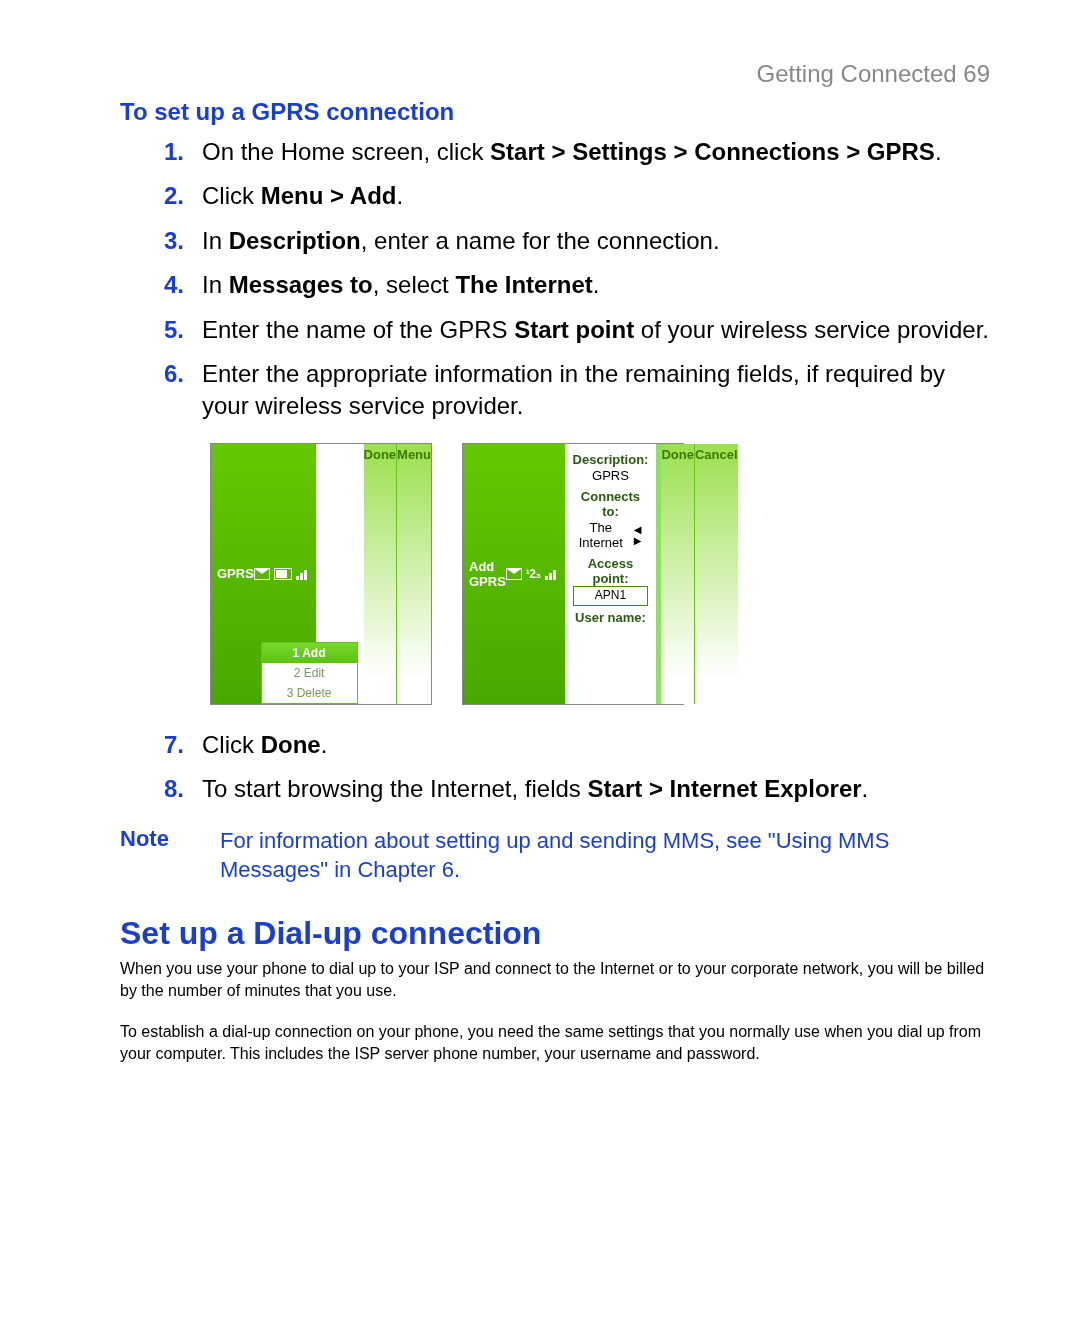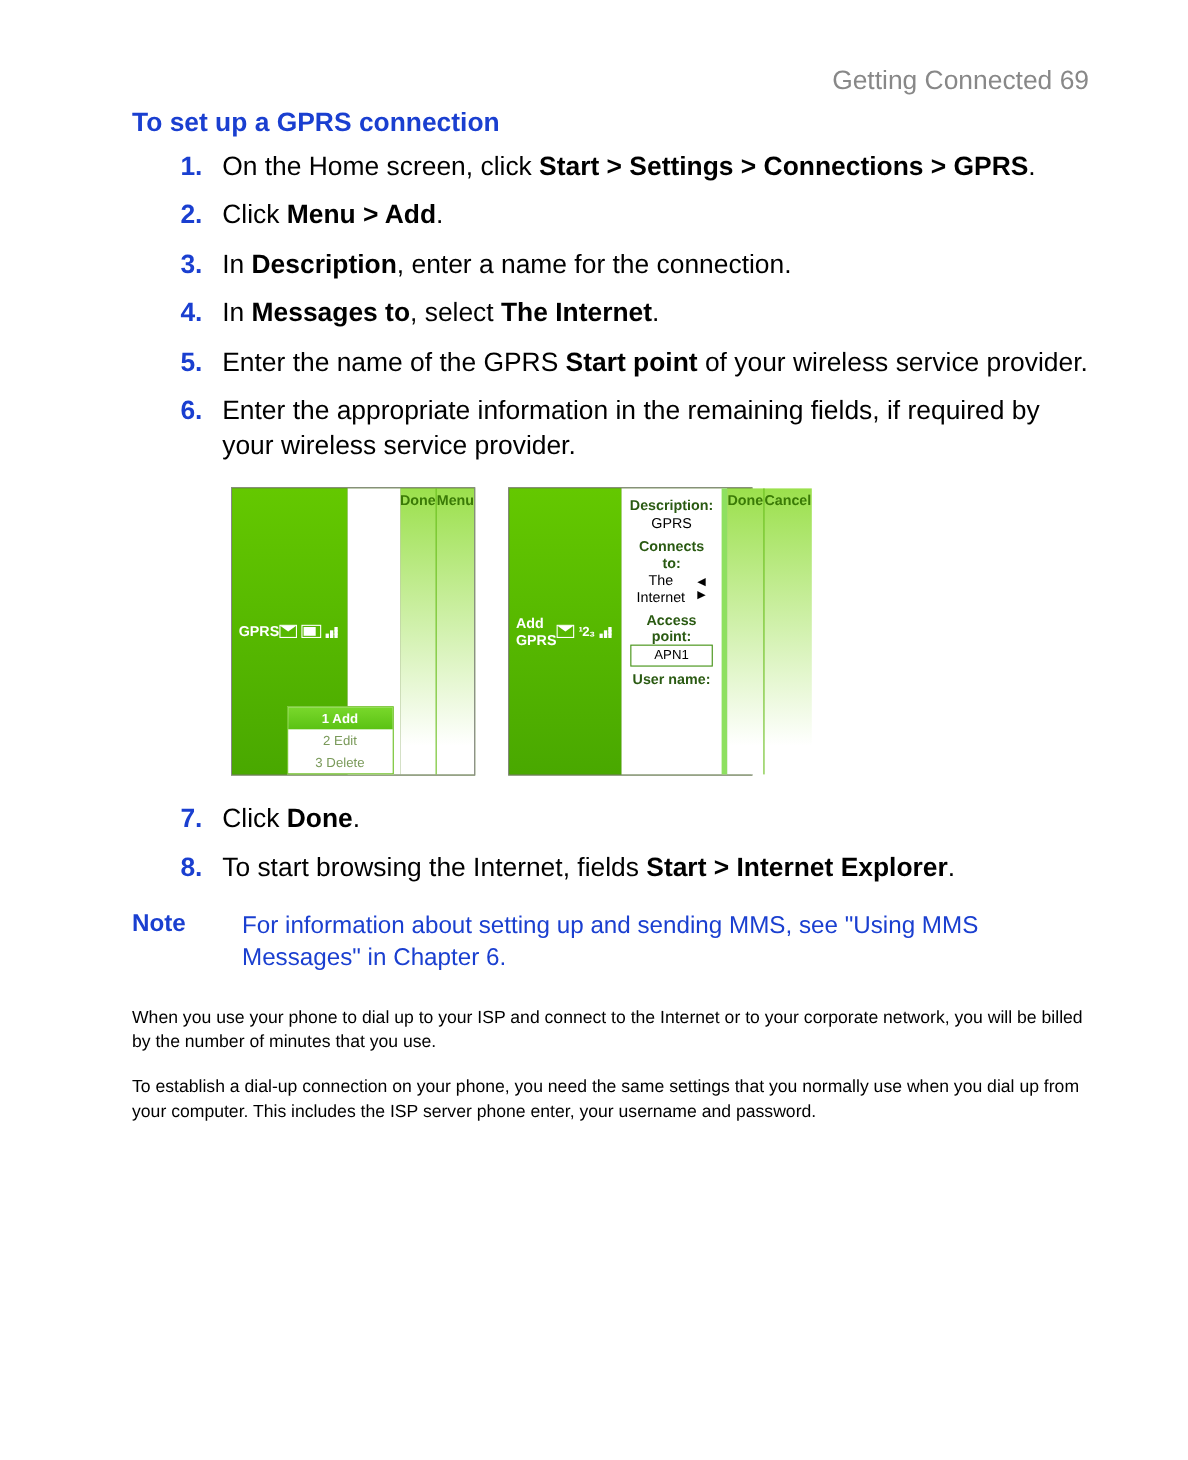--- a/index.html
+++ b/index.html
@@ -291,16 +291,17 @@
       <span class="num">8.</span>
       <span>To start browsing the Internet, fields </span><span class="b">Start &gt; Internet Explorer</span><span>.</span>
     </li>
   </ol>
 
   <div class="note-row">
     <div class="note-label">Note</div>
     <div class="note-text">For information about setting up and sending MMS, see "Using MMS Messages" in Chapter 6.</div>
   </div>
 
+  <h2 class="section">Set up a Dial-up connection</h2>
   <p class="body">When you use your phone to dial up to your ISP and connect to the Internet or to your corporate network, you will be billed by the number of minutes that you use.</p>
-  <p class="body">To establish a dial-up connection on your phone, you need the same settings that you normally use when you dial up from your computer. This includes the ISP server phone enter, your username and password.</p>
+  <p class="body">To establish a dial-up connection on your phone, you need the same settings that you normally use when you dial up from your computer. This includes the ISP server phone number, your username and password.</p>
 
 </div>
 
 </body></html>

